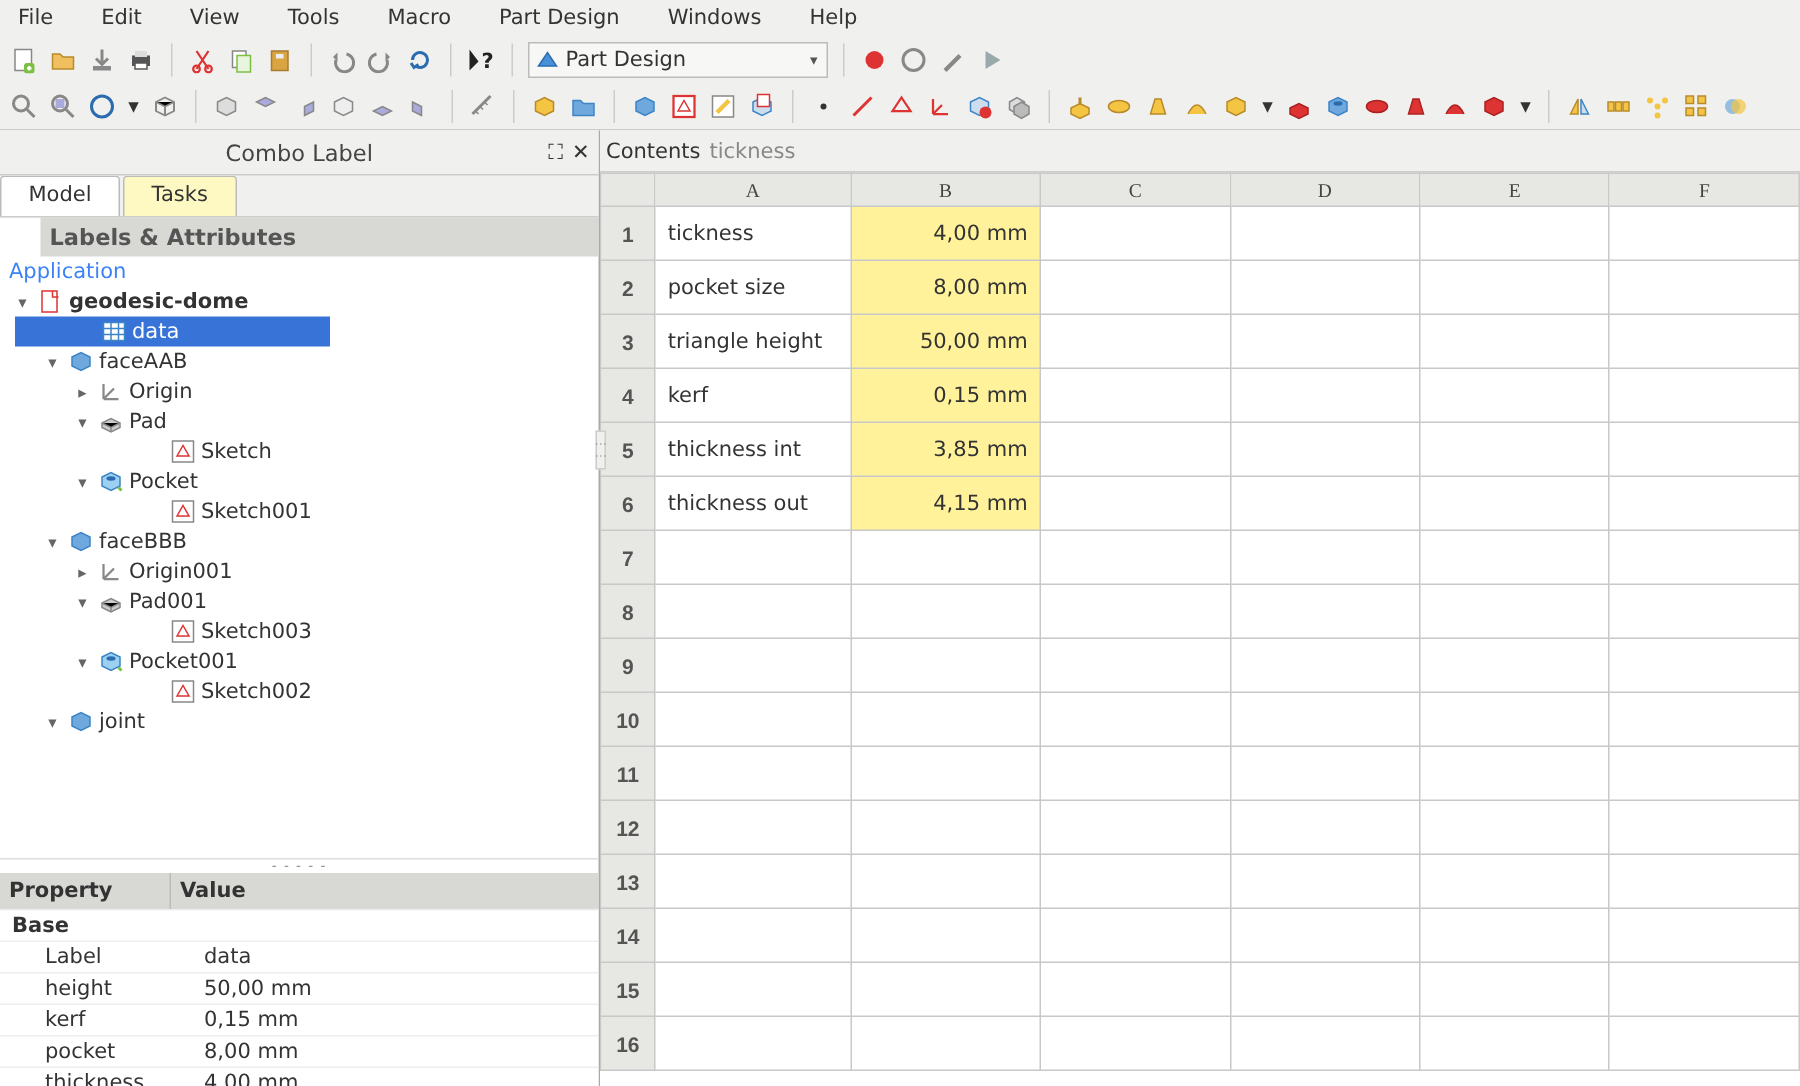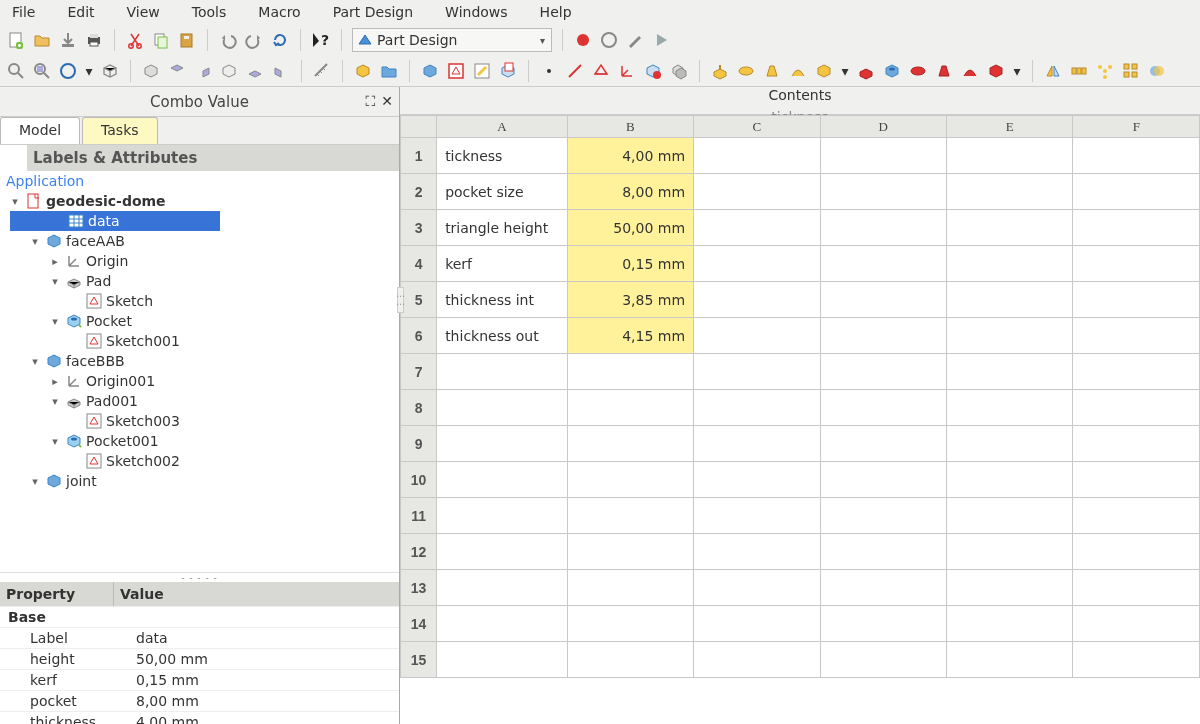--- a/index.html
+++ b/index.html
@@ -33,36 +33,36 @@
   .tree::-webkit-scrollbar { width: 12px; }
   .tree::-webkit-scrollbar-thumb { background: #b8b8b4; border-radius: 6px; }
   .node { display: flex; align-items: center; gap: 4px; padding: 2px 4px; white-space: nowrap; }
   .node .exp { width: 14px; text-align: center; color: #666; font-size: 11px; }
   .node .nicon { width: 16px; height: 16px; display: inline-flex; align-items: center; justify-content: center; }
   .node.sel { background: #3874d8; color: #fff; }
   .node.sel span { color: #fff; }
   .ind-0 { padding-left: 8px; }
   .ind-1 { padding-left: 28px; }
   .ind-2 { padding-left: 48px; }
-  .ind-3 { padding-left: 68px; }
+  .ind-3 { padding-left: 68px; margin-left: 28px; }
   .bold { font-weight: bold; }
   .splitter-dots { height: 10px; text-align: center; color: #888; letter-spacing: 1px; font-size: 9px; border-top: 1px solid #ddd; }
 
   .prop-hdr { display: flex; background: #d8d8d4; font-weight: bold; color: #555; font-size: 15px; }
   .prop-hdr .pc1 { width: 114px; padding: 4px 6px; border-right: 1px solid #bbb; }
   .prop-hdr .pc2 { flex: 1; padding: 4px 6px; }
   .prop-table { background: #fff; }
   .prop-row { display: flex; border-top: 1px solid #eee; }
   .prop-row .pc1 { width: 130px; padding: 2px 6px 2px 30px; }
   .prop-row .pc2 { flex: 1; padding: 2px 6px; }
   .prop-row.base .pc1 { font-weight: bold; padding-left: 8px; }
 
   
   .right-panel { flex: 1; display: flex; flex-direction: column; background: #fff; position: relative; }
-  .sheet-top { display: flex; align-items: center; height: 28px; background: #f0f0ee; border-bottom: 1px solid #ccc; padding: 0 4px; gap: 6px; flex-direction: column; }
+  .sheet-top { display: flex; align-items: center; height: 28px; background: #f0f0ee; border-bottom: 1px solid #ccc; padding: 0 4px; gap: 6px; }
   .sheet-top .contents { color: #333; }
   .sheet-top .cell-ref { color: #888; }
   .sheet-grip { position: absolute; left: -3px; top: 200px; color: #888; font-size: 8px; line-height: 3px; background: #f0f0ee; border: 1px solid #ccc; padding: 4px 1px; writing-mode: vertical-rl; }
 
   table.sheet { border-collapse: collapse; table-layout: fixed; width: 100%; }
   table.sheet th, table.sheet td { border: 1px solid #c8c8c8; height: 36px; padding: 0 8px; overflow: hidden; }
   table.sheet thead th { background: #e7e7e3; text-align: center; font-weight: normal; font-family: serif; color: #444; height: 22px; font-size: 13px; }
   table.sheet th.rowh { background: #e7e7e3; text-align: center; font-weight: bold; color: #555; width: 36px; font-family: sans-serif; }
   .colA { width: 130px; text-align: left; color: #333; }
   .colB { width: 126px; text-align: right; color: #333; }
@@ -419,21 +419,21 @@
         <circle cx="7" cy="9" r="5" fill="#6fa8dc" opacity="0.7"></circle>
         <circle cx="11" cy="9" r="5" fill="#f4c542" opacity="0.7"></circle>
       </svg>
     </span>
 </div>
 
 <div class="main">
 
   <div class="left-panel">
     <div class="combo-hdr">
-      <span class="title">Combo Value</span>
+      <span class="title">Combo Label</span>
       <span class="ctrls">
         <span>⛶</span>
         <span>✕</span>
       </span>
     </div>
     <div class="tabs">
       <div class="tab active">Model</div>
       <div class="tab">Tasks</div>
     </div>
     <div class="labels-hdr">Labels &amp; Attributes</div>
@@ -776,16 +776,25 @@
           </tr>
           <tr>
             <th class="rowh">15</th>
             <td class="colA"></td>
             <td class="colB"></td>
             <td class="colRest"></td>
             <td class="colRest"></td>
             <td class="colRest"></td>
             <td class="colRest"></td>
           </tr>
+          <tr>
+            <th class="rowh">16</th>
+            <td class="colA"></td>
+            <td class="colB"></td>
+            <td class="colRest"></td>
+            <td class="colRest"></td>
+            <td class="colRest"></td>
+            <td class="colRest"></td>
+          </tr>
         </tbody>
     </table>
   </div>
 </div>
 
 </body></html>

